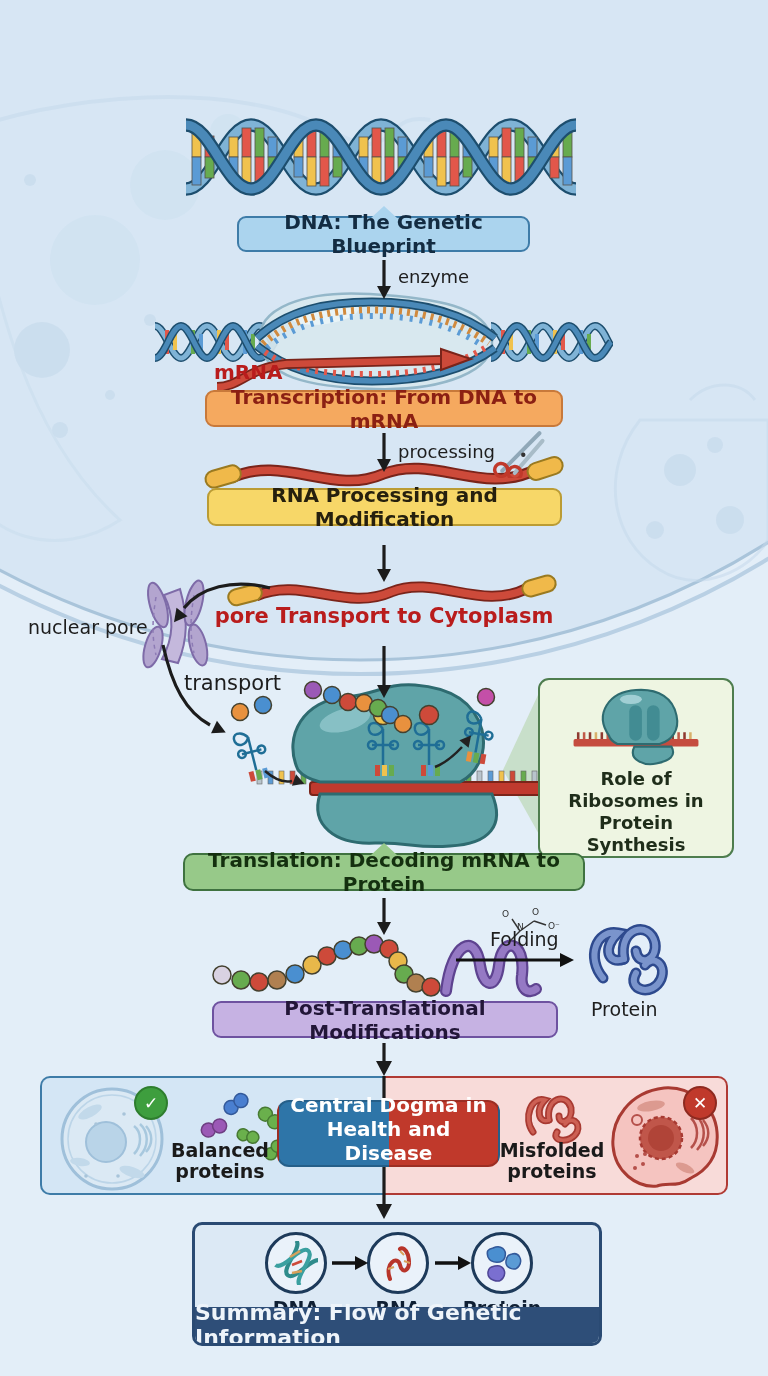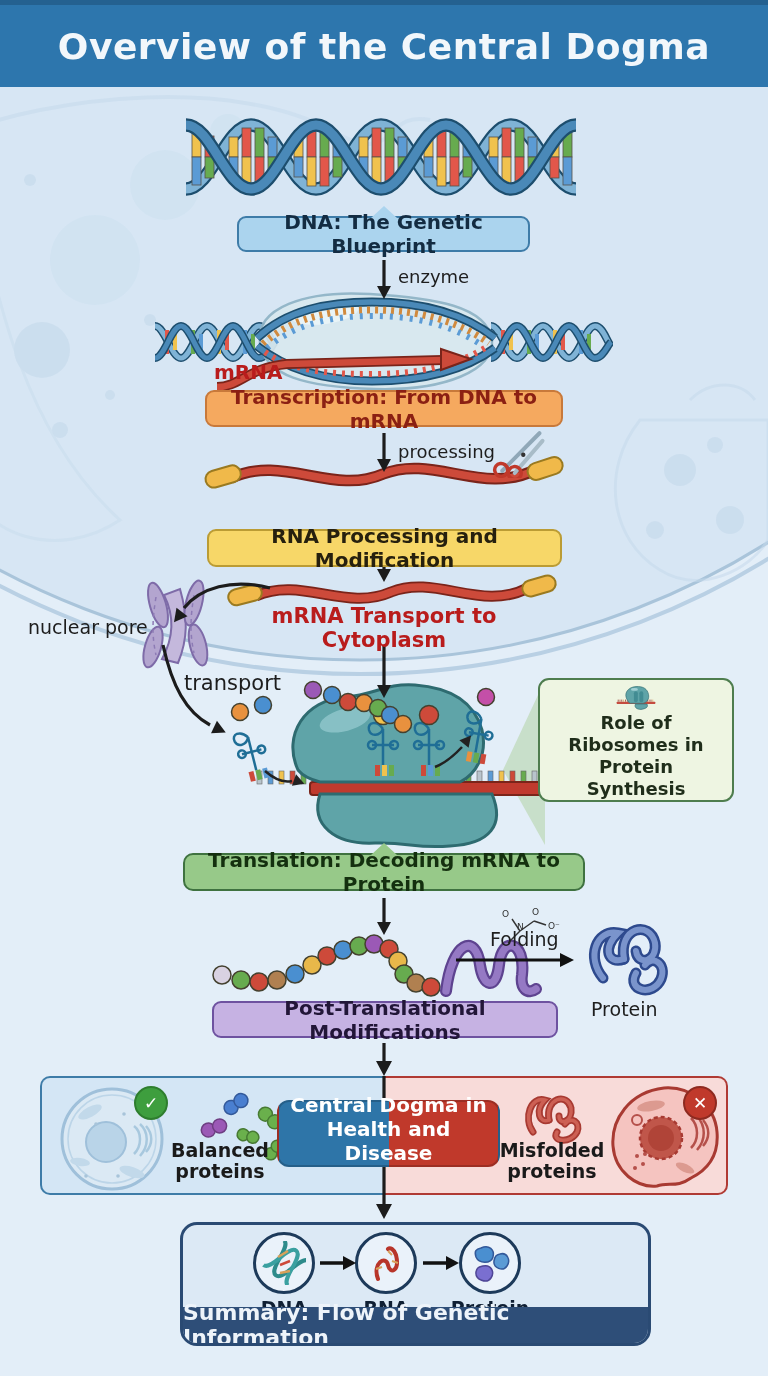--- a/index.html
+++ b/index.html
@@ -19,43 +19,43 @@
   .dna-box{background:var(--dna_box_bg);border:2.5px solid var(--dna_box_border);color:var(--dna_box_text);}
   .dna-box.callout-up::before{border-bottom:12px solid var(--dna_box_bg);}
   .tr-box{background:var(--transcription_bg);border:2.5px solid var(--transcription_border);color:var(--transcription_text);}
   .rna-box{background:var(--rna_bg);border:2.5px solid var(--rna_border);color:var(--rna_text);}
   .tl-box{background:var(--translation_bg);border:2.5px solid var(--translation_border);color:var(--translation_text);}
   .tl-box.callout-up::before{border-bottom:12px solid var(--translation_bg);}
   .ptm-box{background:var(--ptm_bg);border:2.5px solid var(--ptm_border);color:var(--ptm_text);}
   .small-label{font-size:18px;color:#1d1d1d;z-index:3;}
   .bold-label{font-weight:700;font-size:21px;color:#b91c1c;text-align:center;z-index:3;}
   
-  .callout-box{left:538px;top:678px;width:196px;height:124px;background:var(--callout_bg);
+  .callout-box{left:538px;top:678px;width:196px;height:180px;background:var(--callout_bg);
           border:2.5px solid var(--callout_border);border-radius:11px;z-index:3;box-sizing:border-box;
           display:flex;flex-direction:column;align-items:center;}
   .callout-box .txt{font-weight:700;font-size:18px;color:var(--callout_text);text-align:center;width:176px;line-height:22px;margin-top:2px;}
   
   .panel-half{top:1076px;height:119px;box-sizing:border-box;z-index:1;}
   .panel-left{left:40px;width:345px;background:var(--panel_blue_bg);
           border:2.5px solid var(--panel_blue_border);border-right:none;border-radius:10px 0 0 10px;}
   .panel-right{left:385px;width:343px;background:var(--panel_red_bg);
           border:2.5px solid var(--panel_red_border);border-left:none;border-radius:0 10px 10px 0;}
   .badge{width:30px;height:30px;border-radius:50%;display:flex;align-items:center;justify-content:center;
          color:#fff;font-size:17px;font-weight:700;z-index:2;}
   .check{background:var(--check_green);border:2px solid #2e7e2e;}
   .cross{background:var(--disease_red);border:2px solid #8e2a20;}
   .panel-text{font-weight:700;font-size:19px;color:#1a1a1a;text-align:center;line-height:21px;z-index:2;}
   .health-center{left:277px;top:1100px;width:223px;height:67px;border-radius:12px;z-index:3;
          background:linear-gradient(90deg,var(--health_blue) 50%,var(--disease_red) 50%);
          border:2px solid rgba(0,0,0,.18);box-sizing:border-box;
          display:flex;align-items:flex-end;justify-content:center;}
   .health-center .t{color:#fff;font-weight:700;font-size:20px;text-align:center;width:200px;line-height:24px;}
   
-  .summary{left:180px;top:1222px;width:471px;height:124px;background:var(--summary_bg);
-        border:3px solid var(--summary_border);border-radius:17px;overflow:hidden;z-index:3;box-sizing:border-box;}
+  .summary{left:192px;top:1222px;width:410px;height:124px;background:var(--summary_bg);
+        border:3px solid var(--summary_border);border-radius:10px;overflow:hidden;z-index:3;box-sizing:border-box;}
   .sum-circle{position:absolute;top:7px;width:62px;height:62px;border-radius:50%;
         border:3px solid #1d3a5a;background:#eaf2fa;box-sizing:border-box;display:flex;align-items:center;justify-content:center;}
   .sum-label{position:absolute;top:72px;width:90px;text-align:center;font-weight:700;font-size:19px;color:#0f1f33;}
   .sum-bar{position:absolute;left:0;bottom:0;width:100%;height:36px;background:var(--summary_bar_bg);
         display:flex;align-items:center;justify-content:center;color:#eef4fa;font-weight:700;font-size:22px;}
 </style>
 </head>
 <body>
 
 <div id="page">
@@ -76,23 +76,20 @@
         <circle cx="30" cy="180" r="6" fill="#c3d8ea"></circle>
       <path d="M640,420 C600,470 610,540 660,570 C700,595 750,570 768,540 L768,420 Z" fill="none" stroke="#c6daec" stroke-width="3"></path>
       <circle cx="680" cy="470" r="16" fill="#c3d8ea"></circle>
         <circle cx="730" cy="520" r="14" fill="#c3d8ea"></circle>
       <circle cx="655" cy="530" r="9" fill="#c3d8ea"></circle>
         <circle cx="715" cy="445" r="8" fill="#c3d8ea"></circle>
       <path d="M690,400 C710,380 740,380 755,400" fill="none" stroke="#c6daec" stroke-width="3"></path>
     </g>
   </svg>
 
-  <div class="abs header">
-    <h1>Overview of the Central Dogma</h1>
-  </div>
 
   <svg class="abs" style="left:186px;top:110px;z-index:2" width="392" height="96" viewBox="0 0 392 96">
     <defs>
       <g id="rung">
         <rect x="43" y="27" width="9" height="20" fill="#f0c24e" stroke="#55524a" stroke-width="0.8"></rect>
         <rect x="43" y="47" width="9" height="20" fill="#5b9bd5" stroke="#55524a" stroke-width="0.8"></rect>
         <rect x="56" y="18" width="9" height="29" fill="#e2574a" stroke="#55524a" stroke-width="0.8"></rect>
         <rect x="56" y="47" width="9" height="29" fill="#f0c24e" stroke="#55524a" stroke-width="0.8"></rect>
         <rect x="69" y="18" width="9" height="29" fill="#67ab4f" stroke="#55524a" stroke-width="0.8"></rect>
         <rect x="69" y="47" width="9" height="29" fill="#e2574a" stroke="#55524a" stroke-width="0.8"></rect>
@@ -175,32 +172,32 @@
   <svg class="abs" style="left:490px;top:428px;z-index:3" width="62" height="50" viewBox="0 0 62 50">
     <g transform="rotate(-8 31 25)">
       <line x1="10" y1="40" x2="52" y2="8" stroke="#90a8b8" stroke-width="4" stroke-linecap="round"></line>
       <line x1="22" y1="44" x2="54" y2="16" stroke="#a8bcc8" stroke-width="4" stroke-linecap="round"></line>
       <circle cx="9" cy="39" r="6.5" fill="none" stroke="#c0392b" stroke-width="3.5"></circle>
       <circle cx="22" cy="44" r="6.5" fill="none" stroke="#c0392b" stroke-width="3.5"></circle>
       <circle cx="33" cy="27" r="2.2" fill="#333"></circle>
     </g>
   </svg>
 
-  <div class="abs lblbox rna-box" style="left:207px;top:529px;width:355px;height:38px;">
+  <div class="abs lblbox rna-box" style="left:207px;top:488px;width:355px;height:38px;">
     <span>RNA Processing and Modification</span>
   </div>
 
   <svg class="abs" style="left:226px;top:566px;z-index:2" width="332" height="52" viewBox="0 0 332 52">
     <path d="M30,30 C75,10 120,46 165,26 C210,8 255,46 302,22" fill="none" stroke="#7a241a" stroke-width="11"></path>
     <path d="M30,30 C75,10 120,46 165,26 C210,8 255,46 302,22" fill="none" stroke="#cd4a3a" stroke-width="7.5"></path>
     <rect x="2" y="21" width="34" height="16" rx="8" fill="#f0b94a" stroke="#9a7a20" stroke-width="2" transform="rotate(-14 19 29)"></rect>
     <rect x="296" y="12" width="34" height="16" rx="8" fill="#f0b94a" stroke="#9a7a20" stroke-width="2" transform="rotate(-16 313 20)"></rect>
   </svg>
 
-  <div class="abs bold-label" style="left:209px;top:604px;width:350px;">mRNA Transport to Cytoplasm</div>
+  <div class="abs bold-label" style="left:209px;top:604px;width:350px;">pore Transport to Cytoplasm</div>
 
   <svg class="abs" style="left:128px;top:577px;z-index:2" width="95" height="100" viewBox="0 0 95 100">
     <path d="M36,18 C46,38 46,60 34,82 L50,86 C60,62 60,40 52,12 Z" fill="#c4b8dc" stroke="#7e6ba8" stroke-width="2"></path>
     <ellipse cx="30" cy="28" rx="8" ry="23" fill="#b3a5cf" stroke="#7e6ba8" stroke-width="2" transform="rotate(-16 30 28)"></ellipse>
     <ellipse cx="25" cy="70" rx="8" ry="21" fill="#b3a5cf" stroke="#7e6ba8" stroke-width="2" transform="rotate(16 25 70)"></ellipse>
     <ellipse cx="66" cy="26" rx="8" ry="23" fill="#b3a5cf" stroke="#7e6ba8" stroke-width="2" transform="rotate(14 66 26)"></ellipse>
     <ellipse cx="70" cy="68" rx="8" ry="21" fill="#b3a5cf" stroke="#7e6ba8" stroke-width="2" transform="rotate(-14 70 68)"></ellipse>
     <path d="M28,20 C24,44 24,60 28,78" fill="none" stroke="#8d7bb5" stroke-width="1.5" stroke-dasharray="4 4"></path>
     <path d="M66,18 C62,42 62,58 66,76" fill="none" stroke="#8d7bb5" stroke-width="1.5" stroke-dasharray="4 4"></path>
   </svg>

